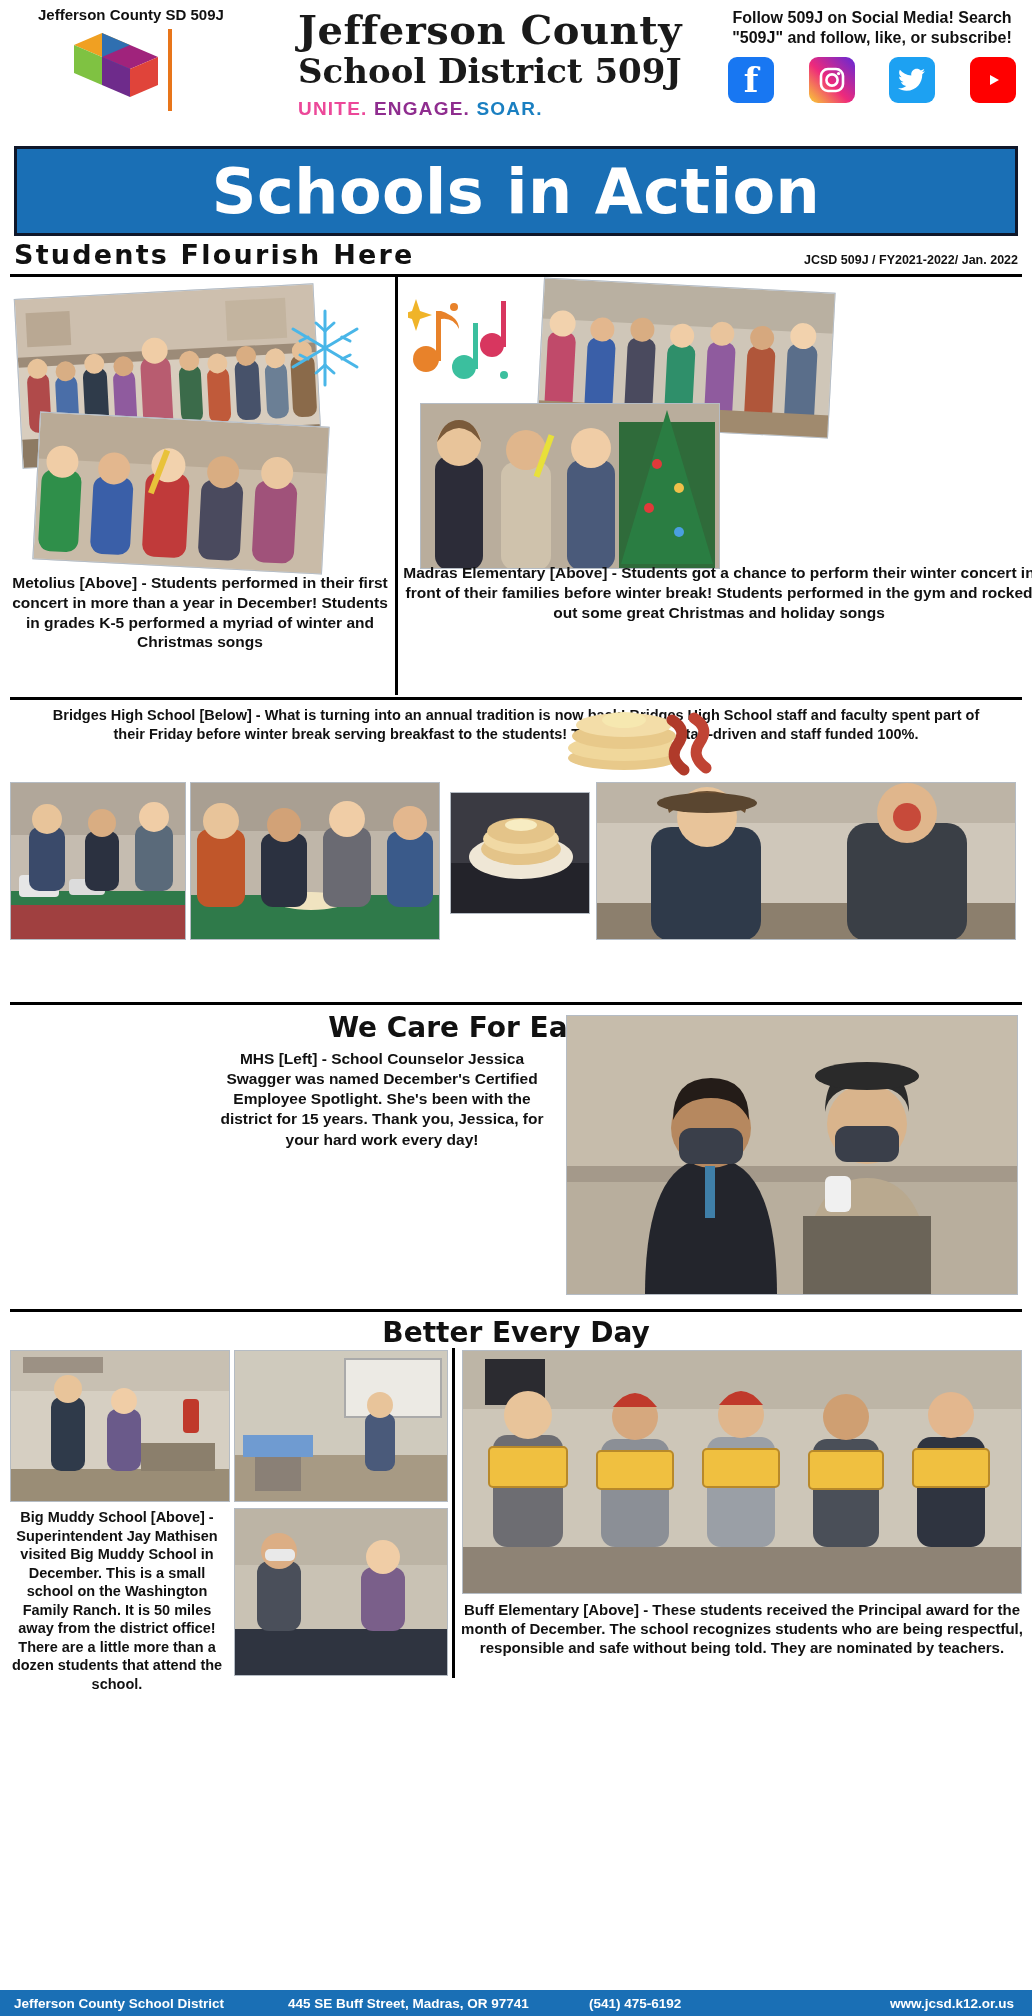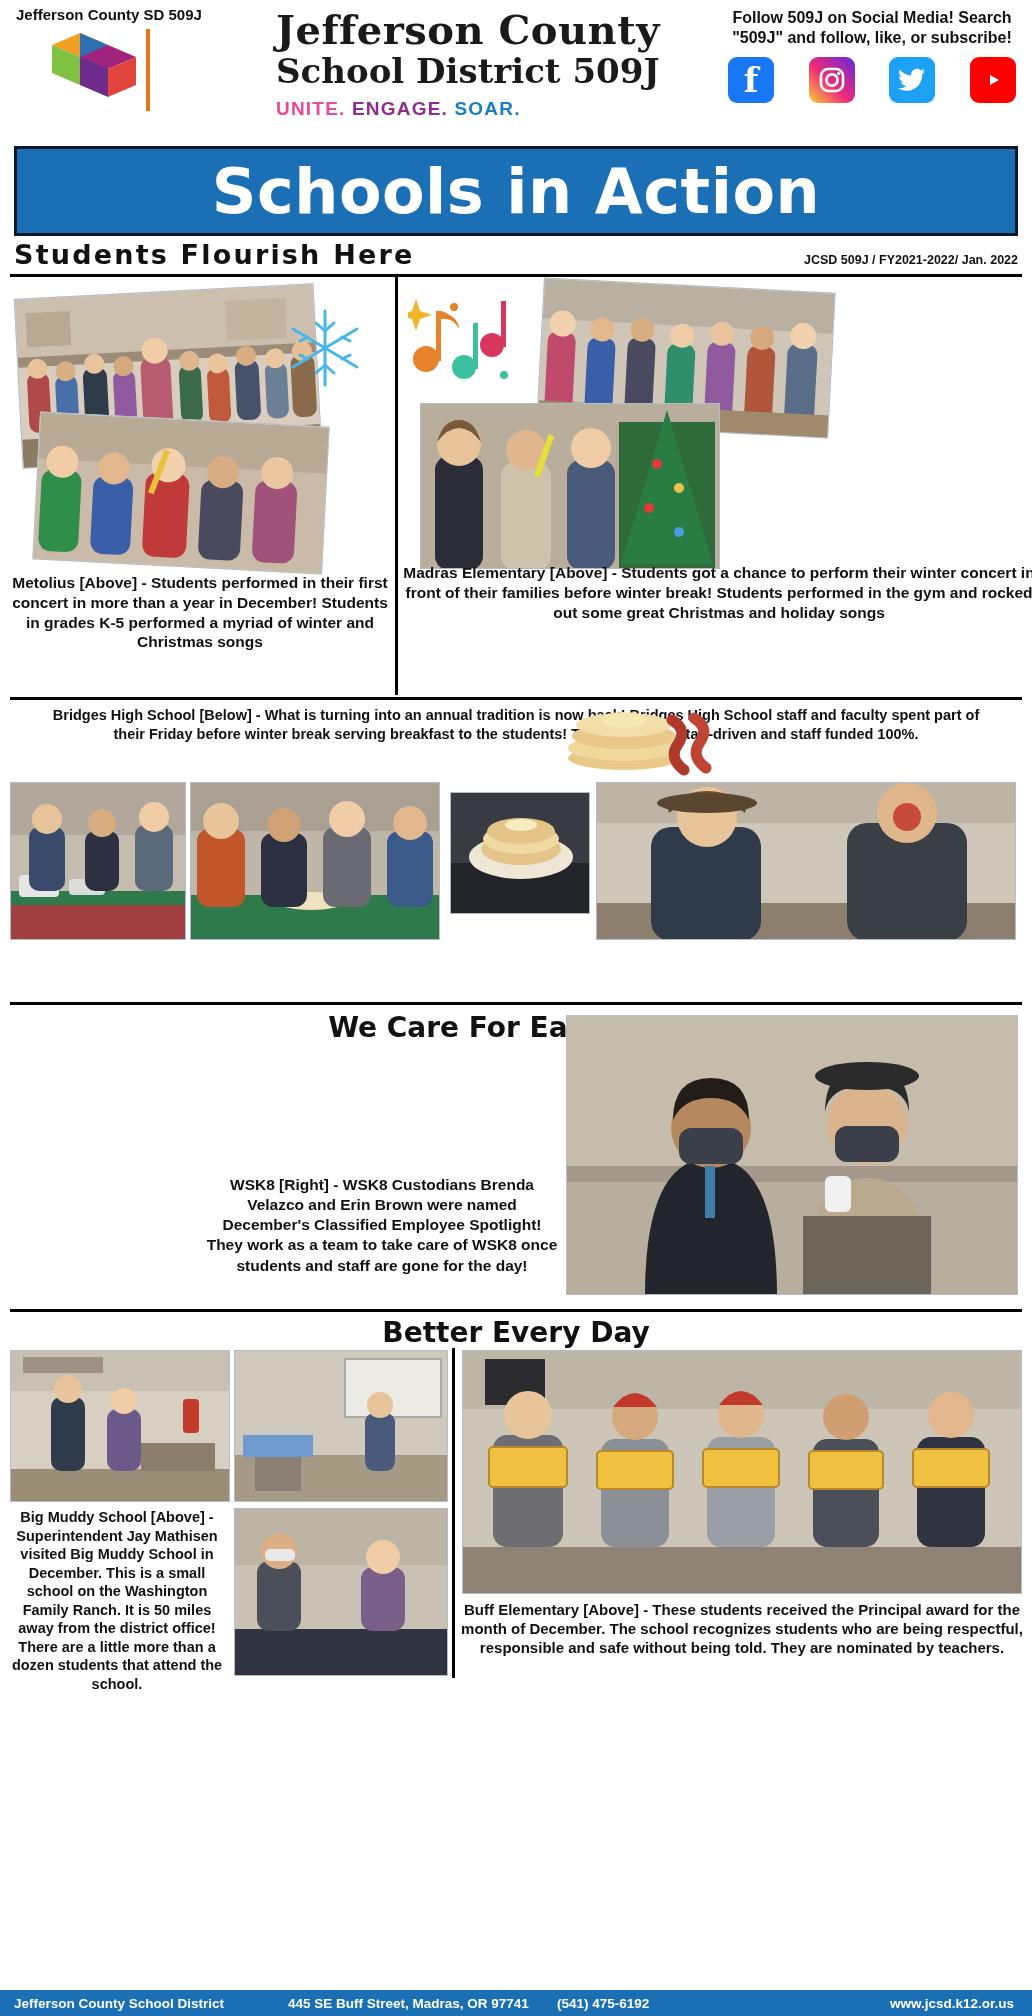--- a/index.html
+++ b/index.html
@@ -13,21 +13,21 @@
     font-family: "Liberation Sans", sans-serif;
     color: #111;
     overflow: hidden;
     position: relative;
   }
 
   
   .header {
     display: flex;
     align-items: flex-start;
-    padding: 4px 10px 0 2px;
+    padding: 4px 10px 0 24px;
     height: 128px;
   }
   .hdr-left {
     width: 232px;
     padding-top: 2px;
   }
   .hdr-left .tagline-top {
     font-size: 15px;
     font-weight: bold;
     margin-left: 14px;
@@ -203,21 +203,21 @@
     background: #1a6fb5;
     color: #fff;
     display: flex;
     align-items: center;
     font-size: 13.5px;
     font-weight: bold;
   }
   .footer span { display: inline-block; }
   .f1 { margin-left: 14px; }
   .f2 { margin-left: 64px; }
-  .f3 { margin-left: 28px; }
+  .f3 { margin-left: 60px; }
   .f4 { margin-left: auto; margin-right: 18px; }
 </style>
 </head>
 <body>
 
 <div class="header">
 
   <div class="hdr-left">
     <div class="tagline-top">Jefferson County SD 509J</div>
     <div class="logo-mark">
@@ -508,21 +508,21 @@
     </svg>
   </div>
 </div>
 
 <div class="rule"></div>
 
 <div style="position:relative; height:302px;">
 
 
   <div class="carehead" style="padding-top:6px;">We Care For Each Other</div>
-  <div class="care-text" style="position:absolute; left:206px; top:170px; width:352px;">WSK8 [Right] - WSK8 Custodians Brenda Velazco and Erin Brown were named December's Classified Employee Spotlight! They work as a team to take care of WSK8 once students and staff are gone for the day!</div>
+  <div class="care-text" style="position:absolute; left:206px; top:44px; width:352px;">MHS [Left] - School Counselor Jessica Swagger was named December's Certified Employee Spotlight. She's been with the district for 15 years. Thank you, Jessica, for your hard work every day!</div>
 
   <div class="photo" style="left:566px; top:10px; width:452px; height:280px;">
     <svg width="452" height="280" viewBox="0 0 452 280" preserveAspectRatio="none">
       <rect width="452" height="280" fill="#cfc6b6"></rect>
       <rect x="0" y="0" width="452" height="150" fill="#c6bcab"></rect>
       <rect x="0" y="150" width="452" height="16" fill="#a4998a"></rect>
       <rect x="0" y="166" width="452" height="114" fill="#b8ae9d"></rect>
       <g>
         <path d="M78 280 q0 -138 66 -138 q66 0 66 138 z" fill="#23252c"></path>
         <circle cx="144" cy="112" r="40" fill="#b6885f"></circle>

